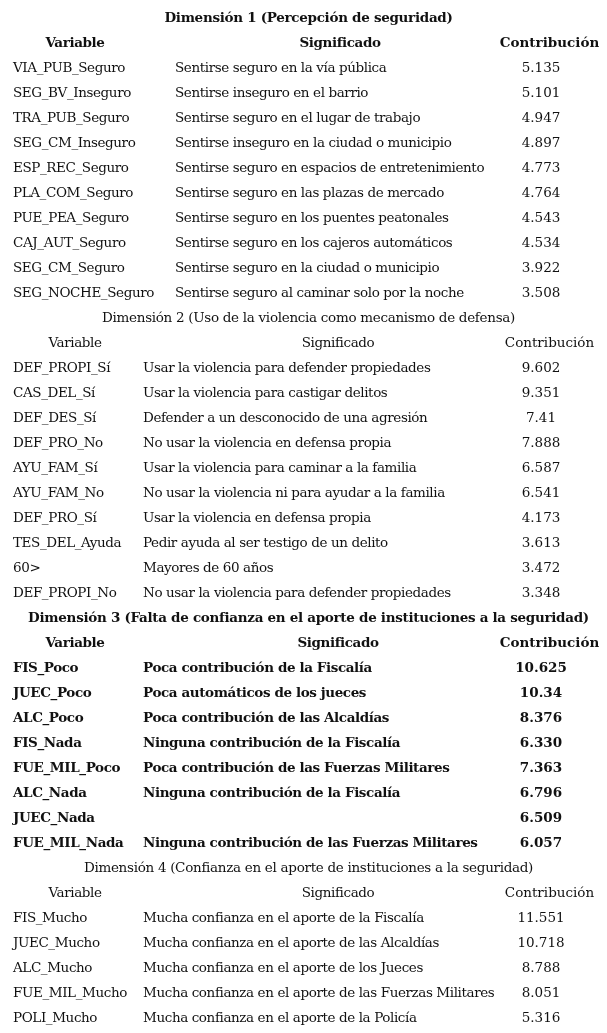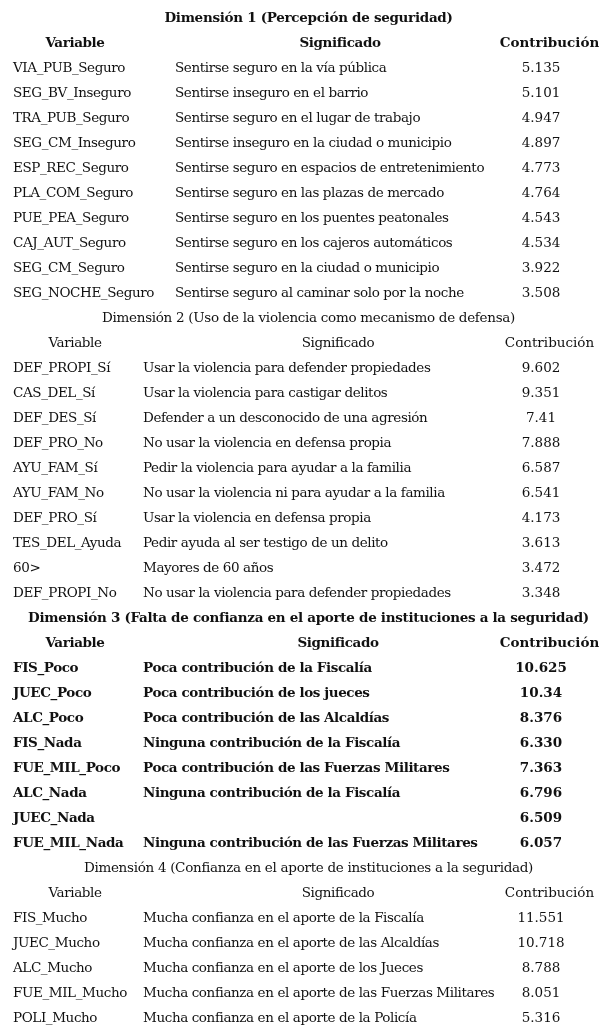--- a/index.html
+++ b/index.html
@@ -137,21 +137,21 @@
         <span class="cell c2">Defender a un desconocido de una agresión</span>
         <span class="cell c3">7.41</span>
       </div>
       <div class="row">
         <span class="cell c1">DEF_PRO_No</span>
         <span class="cell c2">No usar la violencia en defensa propia</span>
         <span class="cell c3">7.888</span>
       </div>
       <div class="row">
         <span class="cell c1">AYU_FAM_Sí</span>
-        <span class="cell c2">Pedir la violencia para ayudar a la familia</span>
+        <span class="cell c2">Usar la violencia para caminar a la familia</span>
         <span class="cell c3">6.587</span>
       </div>
       <div class="row">
         <span class="cell c1">AYU_FAM_No</span>
         <span class="cell c2">No usar la violencia ni para ayudar a la familia</span>
         <span class="cell c3">6.541</span>
       </div>
       <div class="row">
         <span class="cell c1">DEF_PRO_Sí</span>
         <span class="cell c2">Usar la violencia en defensa propia</span>
@@ -183,21 +183,21 @@
     <span class="cell c3">Contribución</span>
   </div>
   <div class="rows">
       <div class="row">
         <span class="cell c1">FIS_Poco</span>
         <span class="cell c2">Poca contribución de la Fiscalía</span>
         <span class="cell c3">10.625</span>
       </div>
       <div class="row">
         <span class="cell c1">JUEC_Poco</span>
-        <span class="cell c2">Poca contribución de los jueces</span>
+        <span class="cell c2">Poca automáticos de los jueces</span>
         <span class="cell c3">10.34</span>
       </div>
       <div class="row">
         <span class="cell c1">ALC_Poco</span>
         <span class="cell c2">Poca contribución de las Alcaldías</span>
         <span class="cell c3">8.376</span>
       </div>
       <div class="row">
         <span class="cell c1">FIS_Nada</span>
         <span class="cell c2">Ninguna contribución de la Fiscalía</span>

